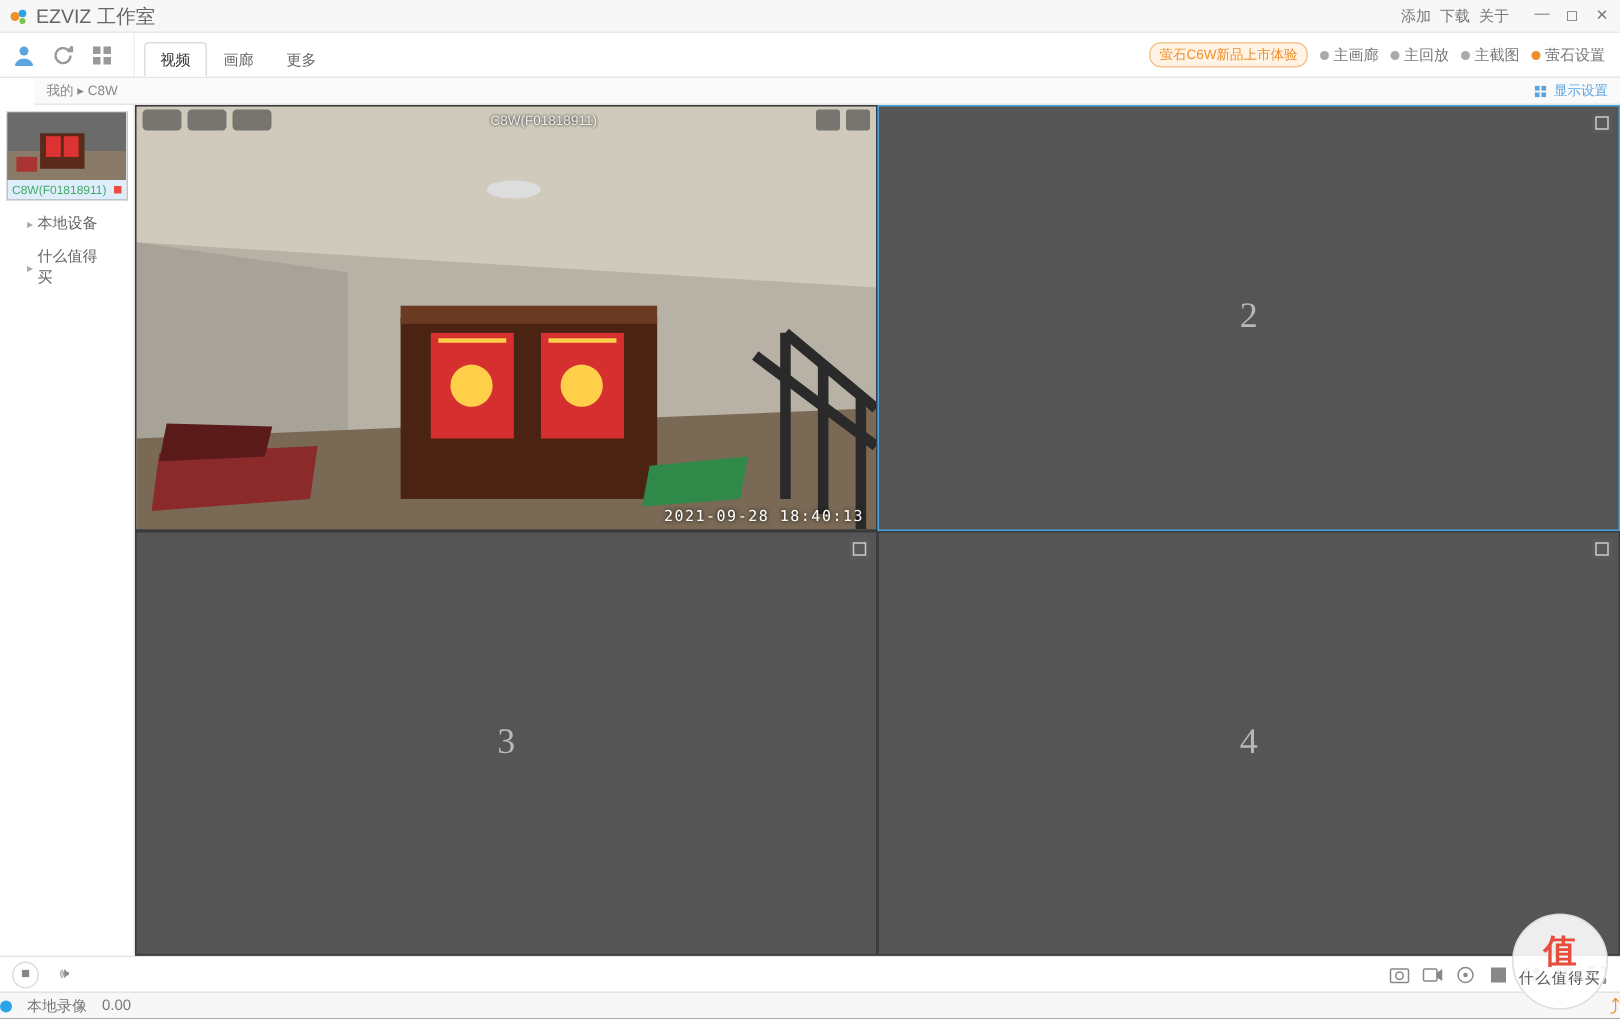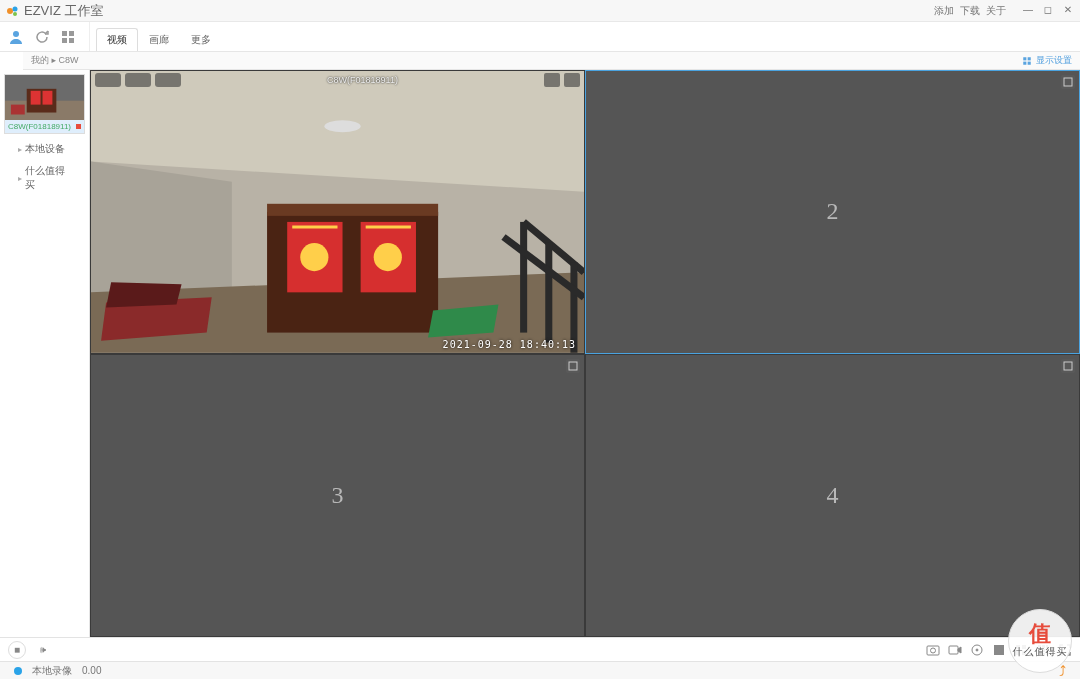--- a/index.html
+++ b/index.html
@@ -62,21 +62,21 @@
 
   
   .controlbar { height: 24px; background: #fff; border-top: 1px solid #e3e3e3; display: flex; align-items: center; padding: 0 8px; gap: 8px; }
   .cb-left { display:flex; gap:8px; align-items:center; }
   .cb-btn { width:18px; height:18px; border:1px solid #ddd; border-radius:9px; display:flex; align-items:center; justify-content:center; cursor:pointer; color:#888; font-size:10px; }
   .cb-btn.plain { border:none; }
   .cb-right { margin-left:auto; display:flex; gap:8px; align-items:center; }
   .cb-icon { width:14px; height:14px; display:flex; align-items:center; justify-content:center; color:#888; cursor:pointer; }
 
   
-  .statusbar { height: 18px; background: #f7f7f7; border-top: 1px solid #e3e3e3; display: flex; align-items: center; padding: 0 14px; font-size: 10px; color: #777; gap:10px; }
+  .statusbar { height: 18px; background: #f7f7f7; border-top: 1px solid #e3e3e3; display: flex; align-items: center; padding: 0 0; font-size: 10px; color: #777; gap:10px; }
   .statusbar .right { margin-left:auto; display:flex; align-items:center; gap:4px; }
   .status-dot { width:8px; height:8px; border-radius:50%; background:#2aa3e8; }
 
   
   .watermark { position:absolute; right:8px; bottom:6px; width:64px; height:64px; border-radius:50%; background:rgba(255,255,255,.9); border:1px solid #ddd; display:flex; flex-direction:column; align-items:center; justify-content:center; pointer-events:none; }
   .watermark .glyph { font-size:22px; font-weight:bold; color:#e74c3c; line-height:1; }
   .watermark .txt { font-size:10px; color:#555; letter-spacing:1px; }
 </style>
 </head>
 <body>
@@ -124,20 +124,39 @@
           <rect x="2" y="9" width="5" height="5"></rect>
           <rect x="9" y="9" width="5" height="5"></rect>
         </svg>
       </span>
   </div>
   <div class="tabs">
     <div class="tab active">视频</div>
     <div class="tab">画廊</div>
     <div class="tab">更多</div>
   </div>
+  <div class="tool-right">
+    <span class="badge-ad">萤石C6W新品上市体验</span>
+    <span class="chip">
+        <span class="dot"></span>
+        <span>主画廊</span>
+      </span>
+    <span class="chip">
+        <span class="dot"></span>
+        <span>主回放</span>
+      </span>
+    <span class="chip">
+        <span class="dot"></span>
+        <span>主截图</span>
+      </span>
+    <span class="chip orange">
+        <span class="dot"></span>
+        <span>萤石设置</span>
+      </span>
+  </div>
 </div>
 
 <div class="crumbbar">
   <span>我的 ▸ C8W</span>
   <span class="right">
     <svg width="10" height="10" viewBox="0 0 16 16" fill="#5aa4e0">
         <rect x="2" y="2" width="5" height="5"></rect>
         <rect x="9" y="2" width="5" height="5"></rect>
         <rect x="2" y="9" width="5" height="5"></rect>
         <rect x="9" y="9" width="5" height="5"></rect>

